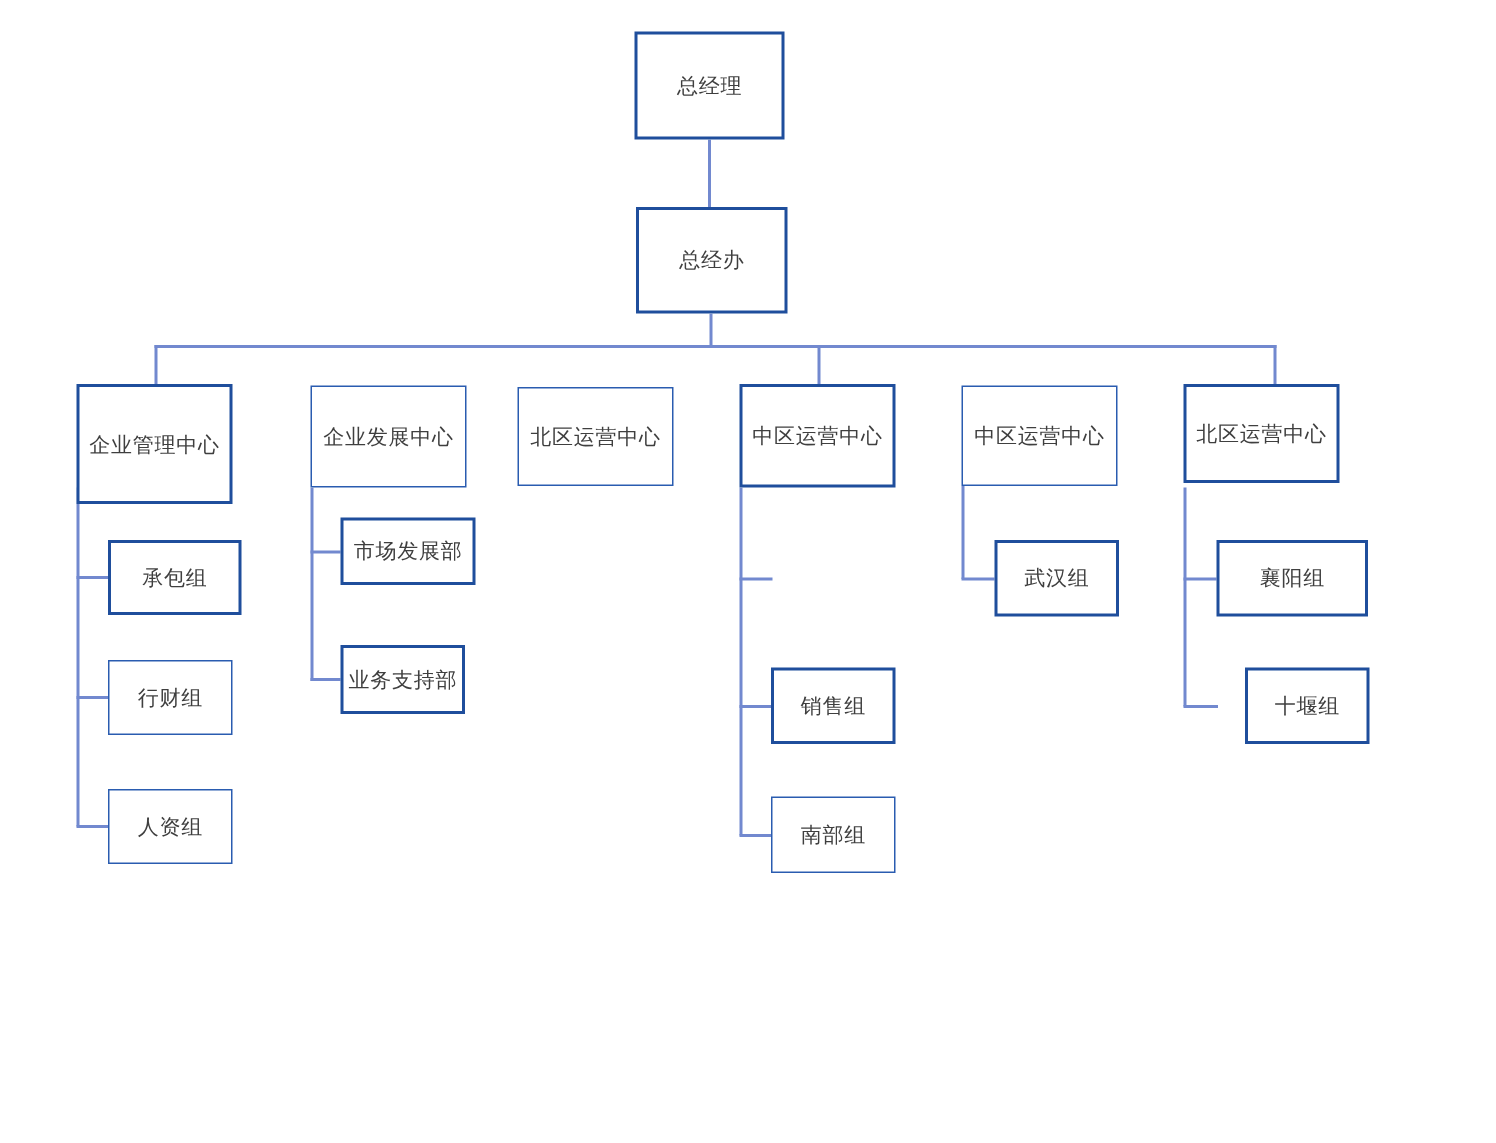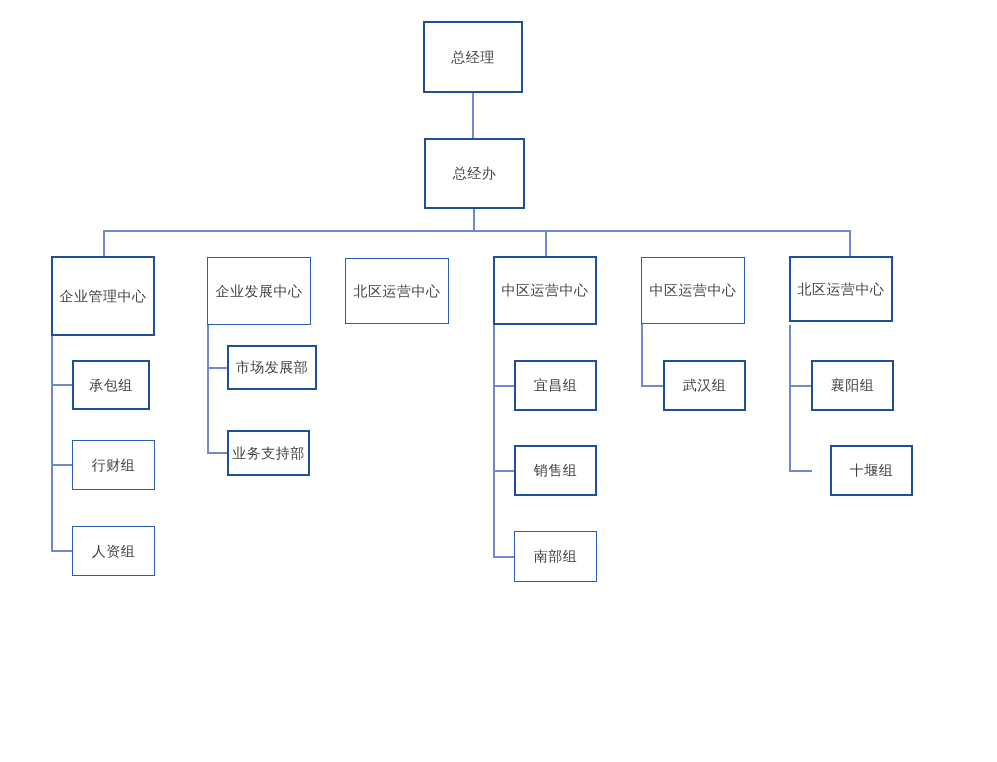--- a/index.html
+++ b/index.html
@@ -101,51 +101,48 @@
   <div class="node" style="left: 493px; top: 256px; width: 104px; height: 69px;">
     <span class="node-label">中区运营中心</span>
   </div>
   <div class="node thin" style="left: 641px; top: 257px; width: 104px; height: 67px;">
     <span class="node-label">中区运营中心</span>
   </div>
   <div class="node" style="left: 789px; top: 256px; width: 104px; height: 66px;">
     <span class="node-label">北区运营中心</span>
   </div>
 
-  <div class="node" style="left: 72px; top: 360px; width: 78px; height: 50px;">
+  <div class="node" style="left: 72px; top: 360px; width: 89px; height: 50px;">
     <span class="node-label">承包组</span>
   </div>
   <div class="node thin" style="left: 72px; top: 440px; width: 83px; height: 50px;">
     <span class="node-label">行财组</span>
   </div>
   <div class="node thin" style="left: 72px; top: 526px; width: 83px; height: 50px;">
     <span class="node-label">人资组</span>
   </div>
 
   <div class="node" style="left: 227px; top: 345px; width: 90px; height: 45px;">
     <span class="node-label">市场发展部</span>
   </div>
   <div class="node" style="left: 227px; top: 430px; width: 83px; height: 46px;">
     <span class="node-label">业务支持部</span>
   </div>
 
-  <div class="node" style="left: 514px; top: 360px; width: 83px; height: 51px;">
-    <span class="node-label">宜昌组</span>
-  </div>
   <div class="node" style="left: 514px; top: 445px; width: 83px; height: 51px;">
     <span class="node-label">销售组</span>
   </div>
   <div class="node thin" style="left: 514px; top: 531px; width: 83px; height: 51px;">
     <span class="node-label">南部组</span>
   </div>
 
   <div class="node" style="left: 663px; top: 360px; width: 83px; height: 51px;">
     <span class="node-label">武汉组</span>
   </div>
 
-  <div class="node" style="left: 811px; top: 360px; width: 83px; height: 51px;">
+  <div class="node" style="left: 811px; top: 360px; width: 101px; height: 51px;">
     <span class="node-label">襄阳组</span>
   </div>
   <div class="node" style="left: 830px; top: 445px; width: 83px; height: 51px;">
     <span class="node-label">十堰组</span>
   </div>
 
 </div>
 
 </body></html>

